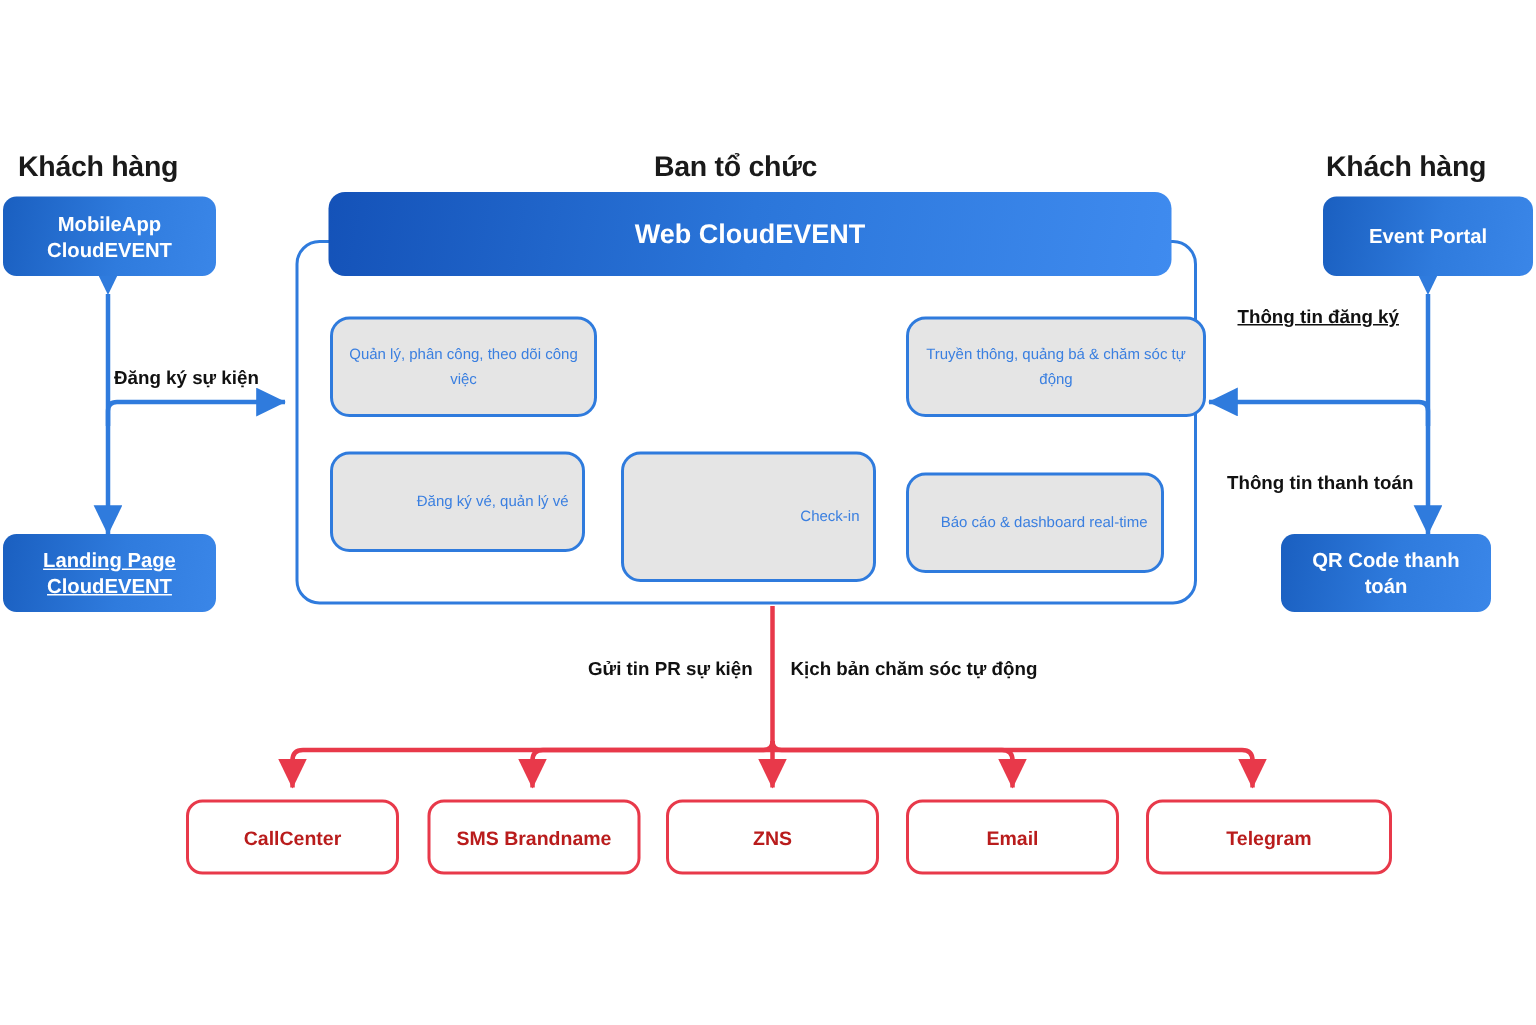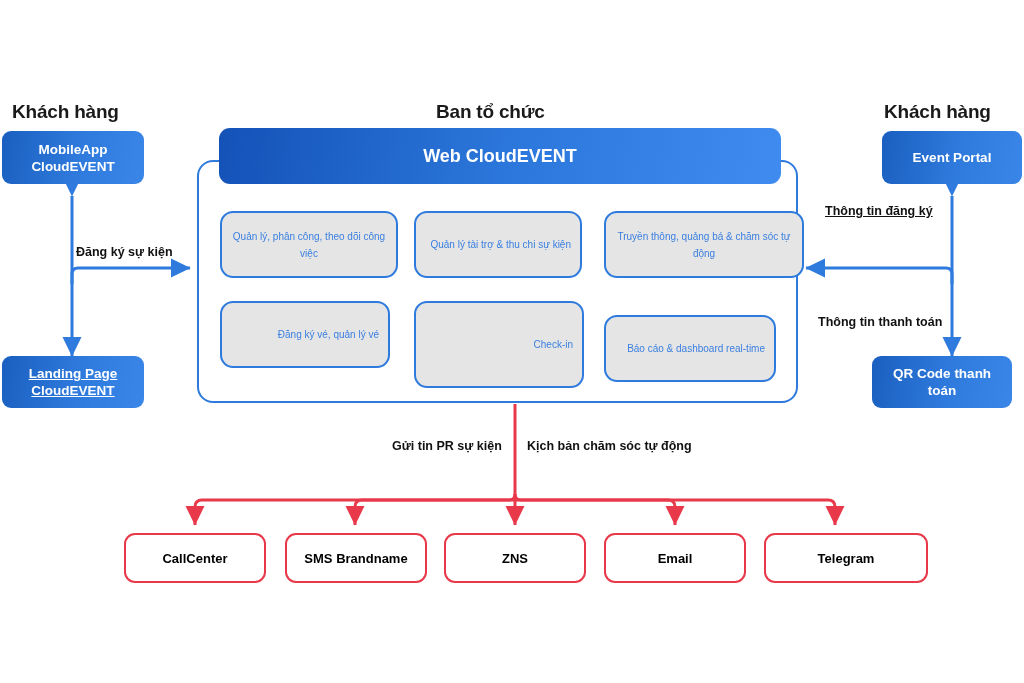--- a/index.html
+++ b/index.html
@@ -41,21 +41,21 @@
   .feature{
     position:absolute;border:2.5px solid #2f7bdd;border-radius:13px;
     background:#e5e5e5;color:#3a7fe0;font-size:10px;line-height:17px;
     display:flex;align-items:center;justify-content:flex-end;text-align:center;
     box-sizing:border-box;padding:4px 9px;
   }
 
   
   .channel{
     position:absolute;border:2.2px solid #e8394a;border-radius:11px;
-    background:#ffffff;color:#000000;font-weight:bold;font-size:13px;
+    background:#ffffff;color:#b91c1c;font-weight:bold;font-size:13px;
     display:flex;align-items:center;justify-content:center;text-align:center;
     box-sizing:border-box;padding:4px 6px;
   }
 
   
   .edge-label{
     position:absolute;font-size:12.5px;font-weight:bold;color:#111111;
     white-space:nowrap;
   }
 
@@ -126,35 +126,32 @@
     <div>
       <div>Landing Page</div>
       <div>CloudEVENT</div>
     </div>
   </div>
 
   <div class="pill" style="left:882px;top:131px;width:140px;height:53px;">
     <span>Event Portal</span>
   </div>
 
-  <div class="pill" style="left:872px;top:356px;width:140px;height:52px;">
+  <div class="pill" style="left:854px;top:356px;width:140px;height:52px;">
     <span>QR Code thanh toán</span>
   </div>
 
   <div class="org-container" style="left:197px;top:160px;width:601px;height:243px;"></div>
 
   <div class="org-header" style="left:219px;top:128px;width:562px;height:56px;">
     <span>Web CloudEVENT</span>
   </div>
 
   <div class="feature" style="left:220px;top:211px;width:178px;height:67px;">
     <span>Quản lý, phân công, theo dõi công việc</span>
-  </div>
-  <div class="feature" style="left:414px;top:211px;width:168px;height:67px;">
-    <span>Quản lý tài trợ &amp; thu chi sự kiện</span>
   </div>
   <div class="feature" style="left:604px;top:211px;width:200px;height:67px;">
     <span>Truyền thông, quảng bá &amp; chăm sóc tự động</span>
   </div>
 
   <div class="feature" style="left:220px;top:301px;width:170px;height:67px;">
     <span>Đăng ký vé, quản lý vé</span>
   </div>
   <div class="feature" style="left:414px;top:301px;width:170px;height:87px;">
     <span>Check-in</span>

